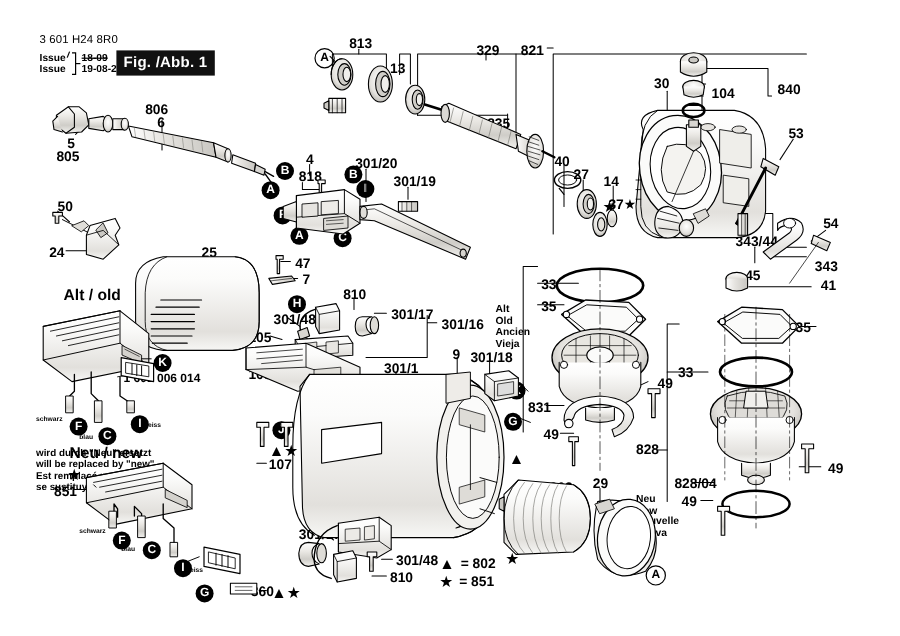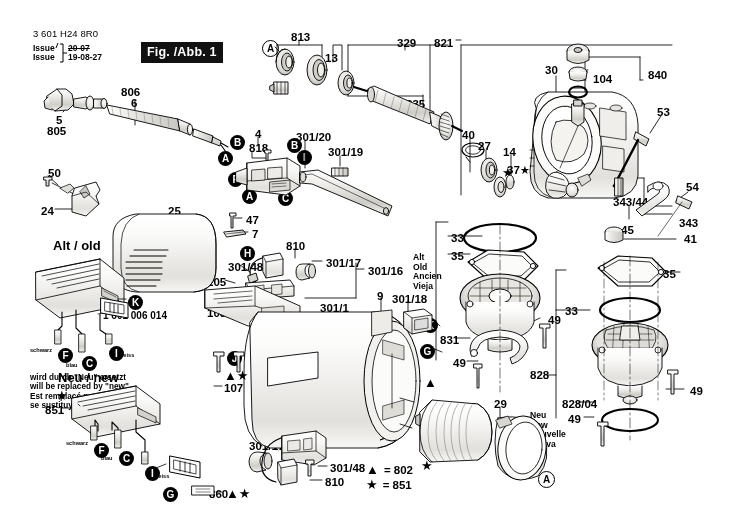--- a/index.html
+++ b/index.html
@@ -9,21 +9,21 @@
   #sheet{position:absolute;left:0;top:0;width:601px;height:530px;}
   svg.layer{position:absolute;left:0;top:0;width:750px;height:530px;overflow:visible;}
   .abs{position:absolute;}
 
   
   .hdr-code{font-size:9.5px;letter-spacing:.1px;}
   .hdr-lbl{font-size:8.5px;line-height:9.5px;font-weight:bold;}
   .hdr-date{font-size:8.5px;line-height:9.5px;font-weight:bold;}
   .strike{text-decoration:line-through;}
   .figbox{background:#111;color:#fff;font-weight:bold;font-size:12.5px;
-          padding:3px 6px 4px 6px;letter-spacing:.2px;display:inline-block;margin-left:44px;}
+          padding:3px 6px 4px 6px;letter-spacing:.2px;display:inline-block;}
 
   
   .num{font-size:11.5px;font-weight:bold;letter-spacing:0;white-space:nowrap;}
   .num.s{font-size:10px;}
 
   
   .bub{width:15px;height:15px;border-radius:50%;background:#000;color:#fff;
        font-size:10px;font-weight:bold;display:flex;align-items:center;
        justify-content:center;line-height:1;}
   .bubo{width:15px;height:15px;border-radius:50%;background:#fff;color:#000;
@@ -47,21 +47,21 @@
 
   <div class="abs hdr-lbl" style="left:33px;top:44px;">Issue</div>
   <div class="abs hdr-lbl" style="left:33px;top:53px;">Issue</div>
 
   <svg class="layer" style="z-index:3;">
     <path d="M60,44 L63,44 L63,62 L60,62" fill="none" stroke="#000" stroke-width="1"></path>
     <path d="M56,48 L58,43" stroke="#000" stroke-width="1"></path>
     <line x1="63" y1="53" x2="67" y2="53" stroke="#000" stroke-width="1"></line>
   </svg>
 
-  <div class="abs hdr-date strike" style="left:68px;top:44px;">20-07</div>
+  <div class="abs hdr-date strike" style="left:68px;top:44px;">18-09</div>
   <div class="abs hdr-date" style="left:68px;top:53px;">19-08-27</div>
 
   <div class="abs" style="left:97px;top:42px;">
     <span class="figbox">Fig. /Abb. 1</span>
   </div>
 
   <svg class="layer" style="z-index:1;">
     <defs>
       <linearGradient id="gMetal" x1="0" y1="0" x2="0" y2="1">
         <stop offset="0%" stop-color="#ffffff"></stop>

